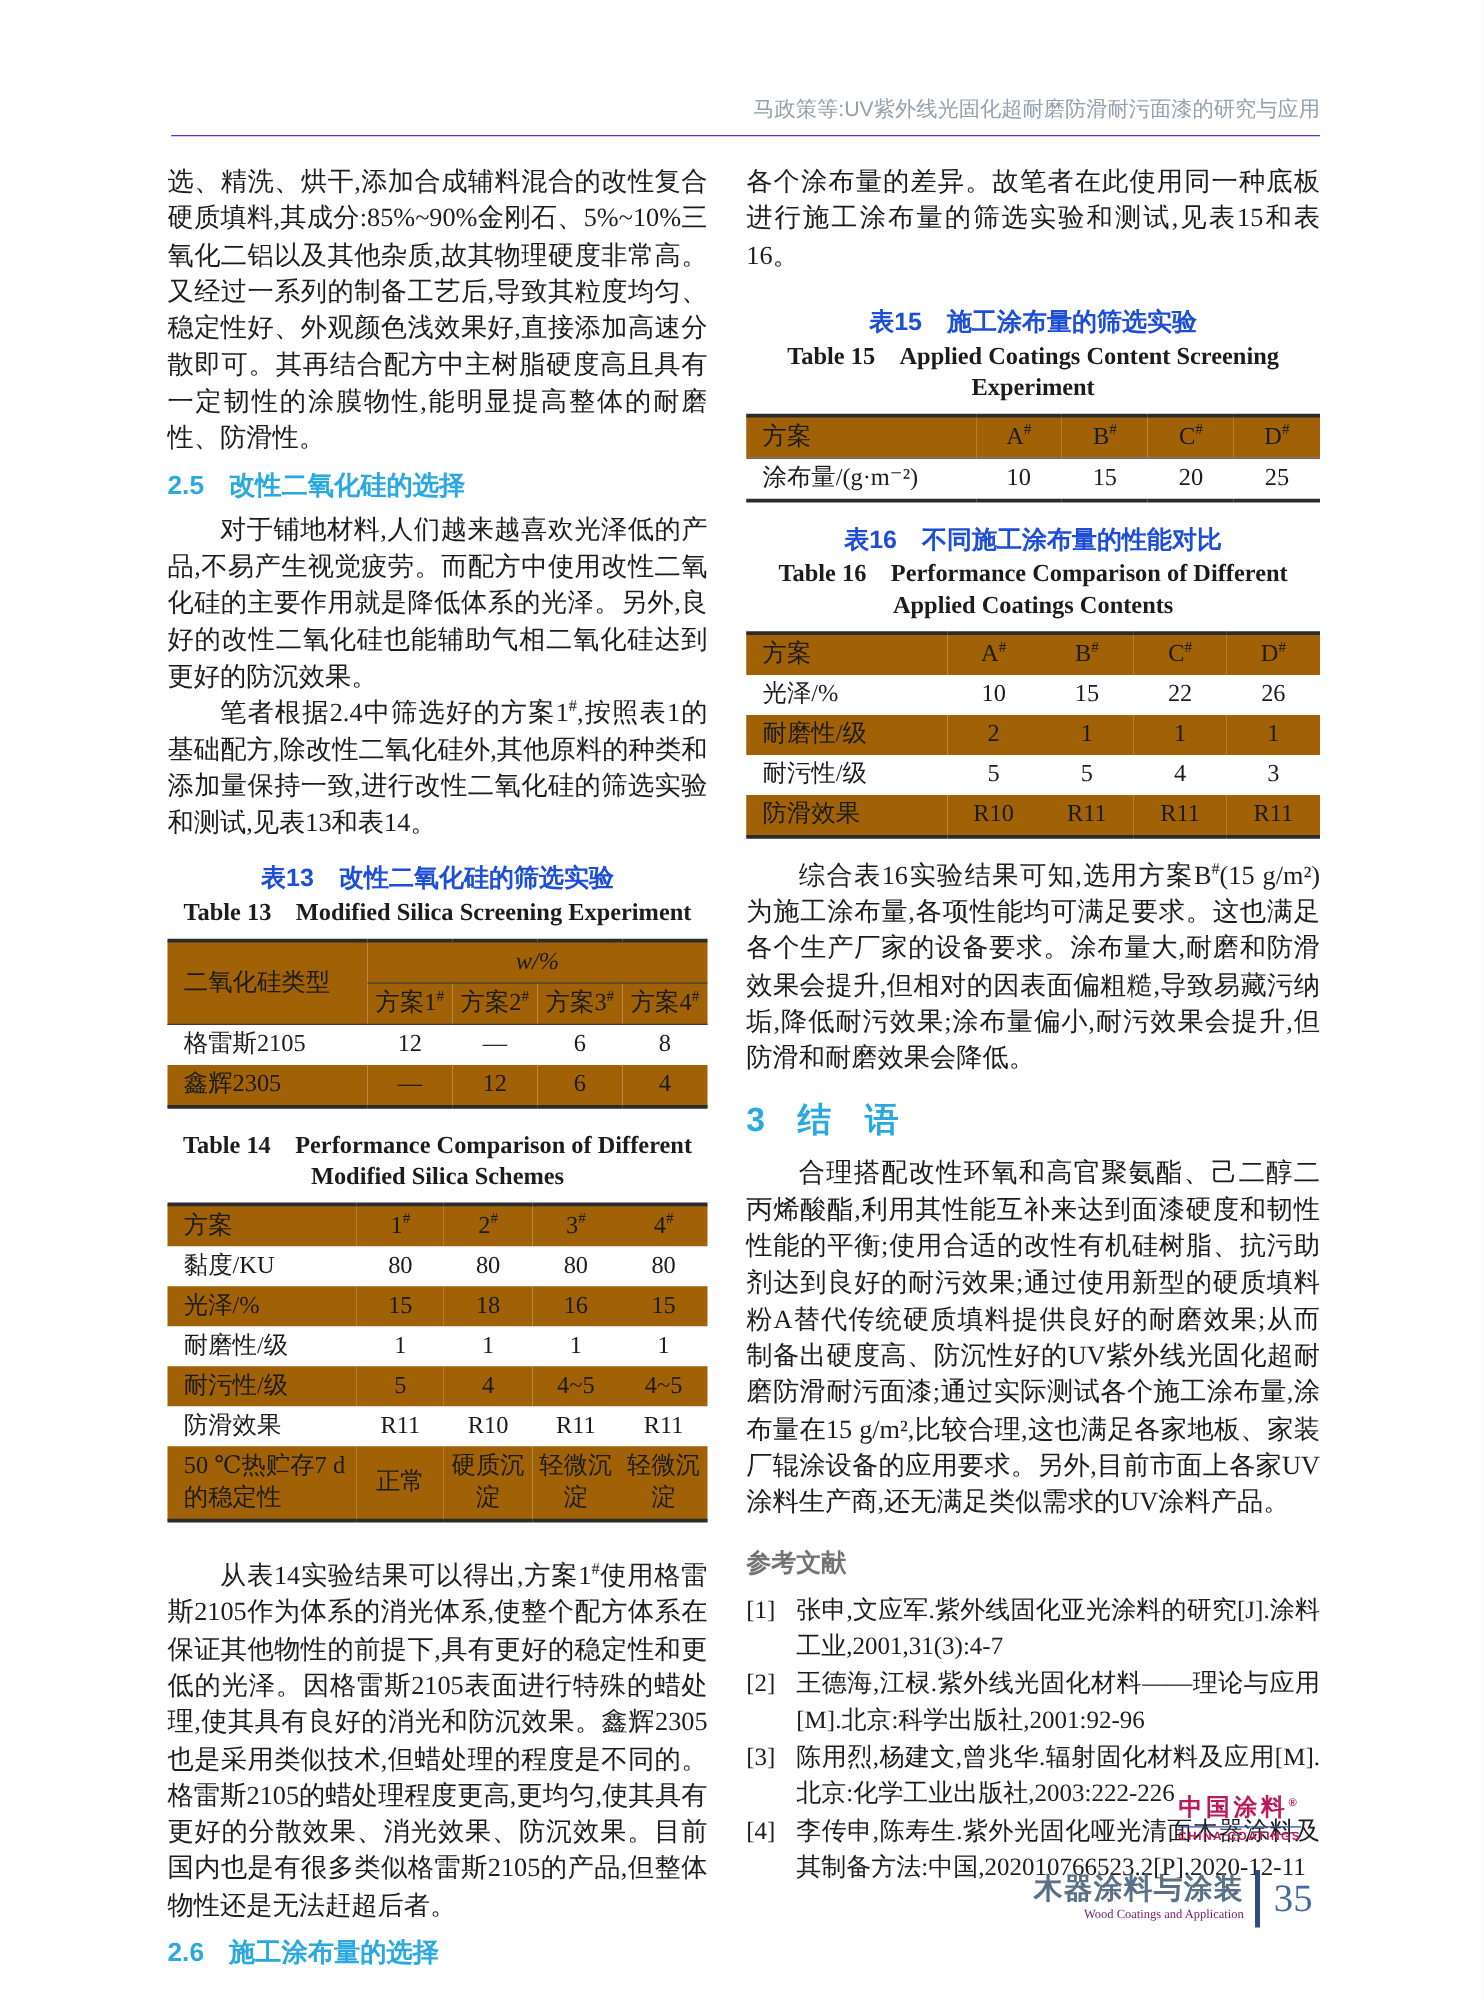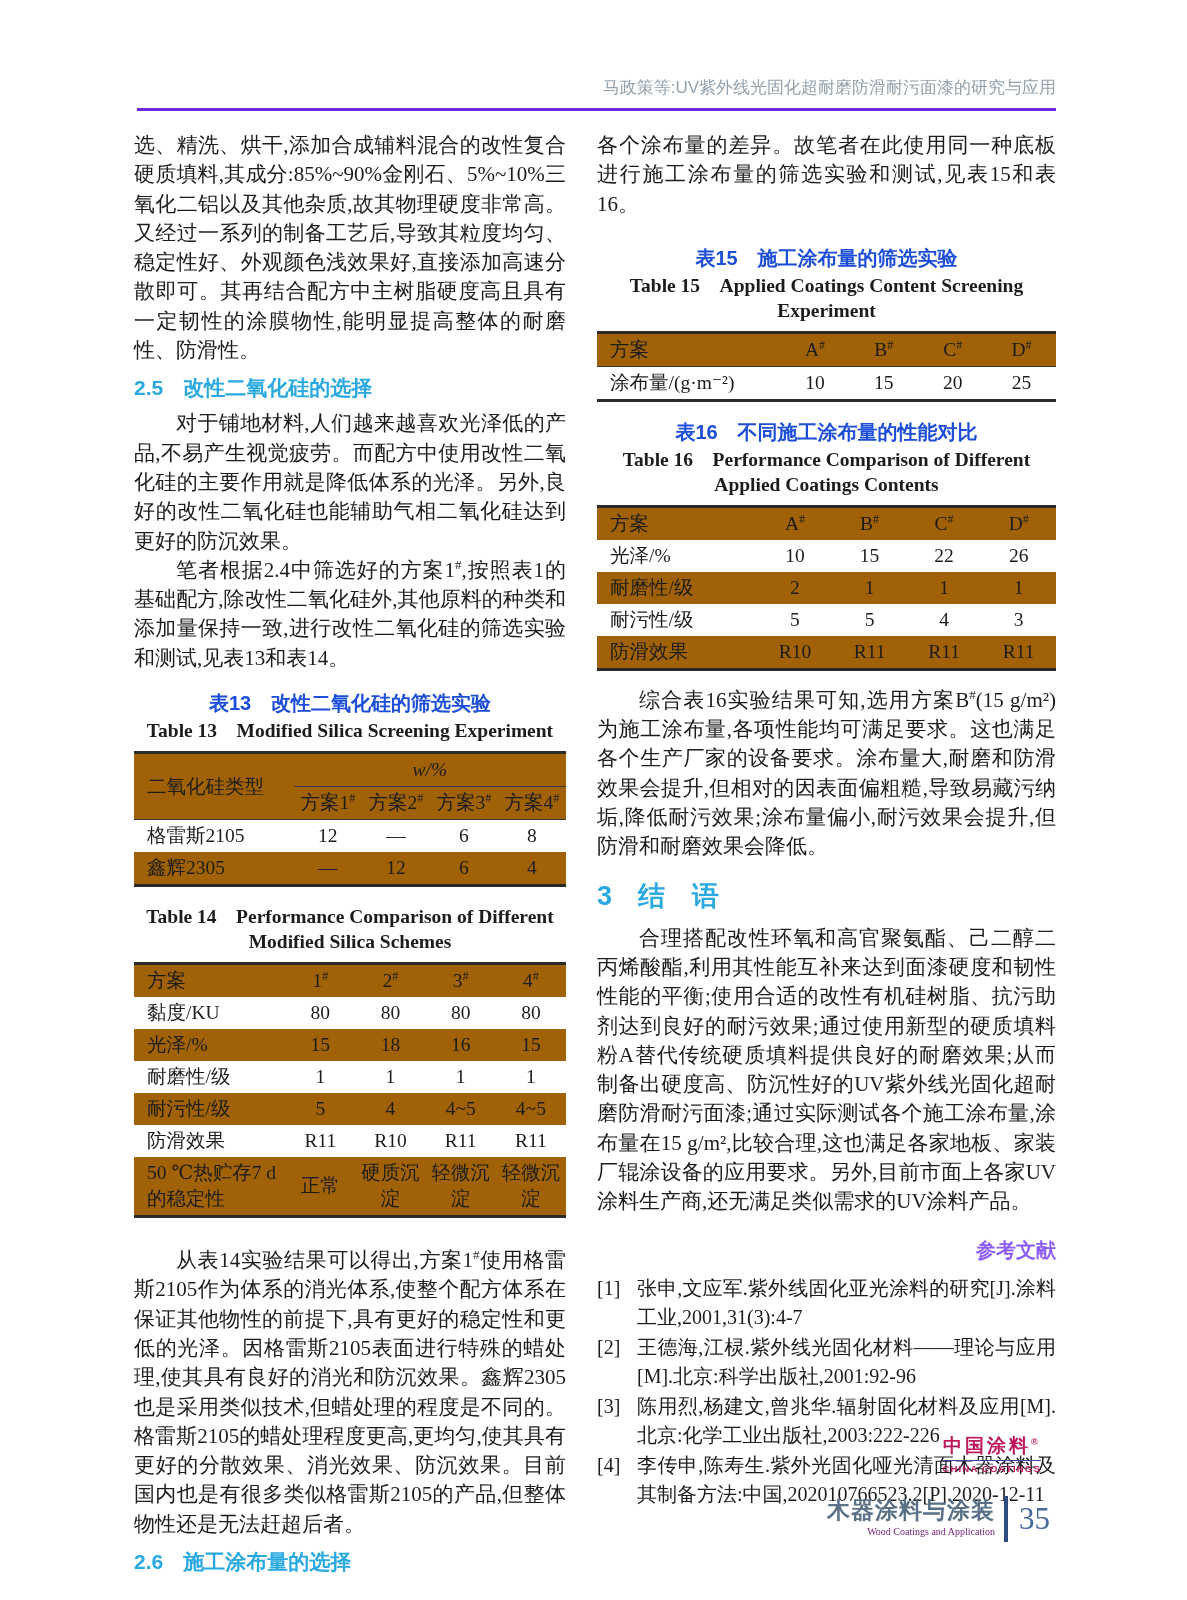--- a/index.html
+++ b/index.html
@@ -8,21 +8,21 @@
     background:#ffffff; overflow:hidden;
     font-family:"Liberation Serif","DejaVu Serif",serif;
     color:#1c1c1c;
   }
 
   
   .running-header {
     position:absolute; left:137px; right:131px; top:76px;
     text-align:right; font-size:17px; color:#93a1ad;
     font-family:"Liberation Sans","DejaVu Sans",sans-serif;
-    padding-bottom:9px; border-bottom:3px solid #6d28d9;
+    padding-bottom:9px; border-bottom:1px solid #6d28d9;
   }
 
   
   .col { position:absolute; top:131px; text-align:justify; }
   .col-left  { left:134px; width:432px; }
   .col-right { left:597px; width:459px; }
 
   p.body { font-size:21px; line-height:29.3px; margin:0; text-align:justify; }
   p.indent { text-indent:2em; }
 
@@ -52,22 +52,22 @@
   }
   .tbl td { text-align:center; padding:3px 2px; line-height:26px; }
   .tbl td.stub { text-align:left; padding-left:13px; }
   .tbl tr.blue { background:#a16207; }
   .tbl td.bline { border-bottom:1.5px solid #3a3a3a; }
   .tbl td.grp { border-bottom:1px solid #3a3a3a; font-style:italic; }
   sup.hash { font-size:62%; vertical-align:super; line-height:0; }
 
   
   .refs-heading {
-    text-align:right; font-weight:bold; font-size:20px; margin:20px 0 10px;
-    font-family:"Liberation Sans","DejaVu Sans",sans-serif; color:#8b5cf6;
+    text-align:left; font-weight:bold; font-size:20px; margin:20px 0 10px;
+    font-family:"Liberation Sans","DejaVu Sans",sans-serif; color:#737373;
   }
   .ref { display:flex; font-size:20px; line-height:29.5px; }
   .ref .rnum { flex:0 0 40px; }
   .ref .rtxt { flex:1; text-align:justify; }
 
   
   .brand {
     position:absolute; right:146px; top:1432px; text-align:center;
     color:#be185d; font-family:"Liberation Sans","DejaVu Sans",sans-serif;
   }

